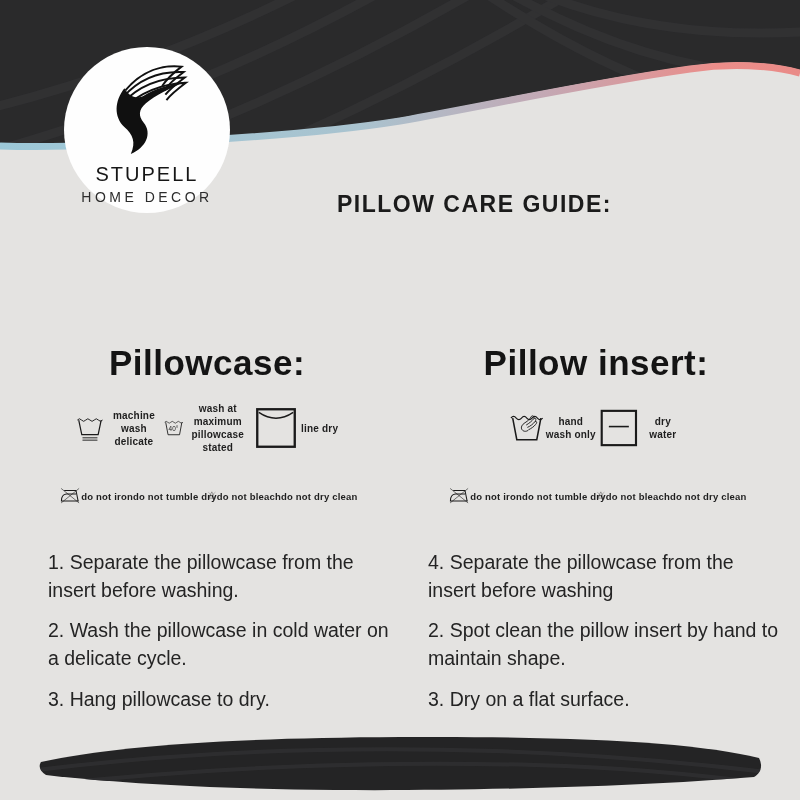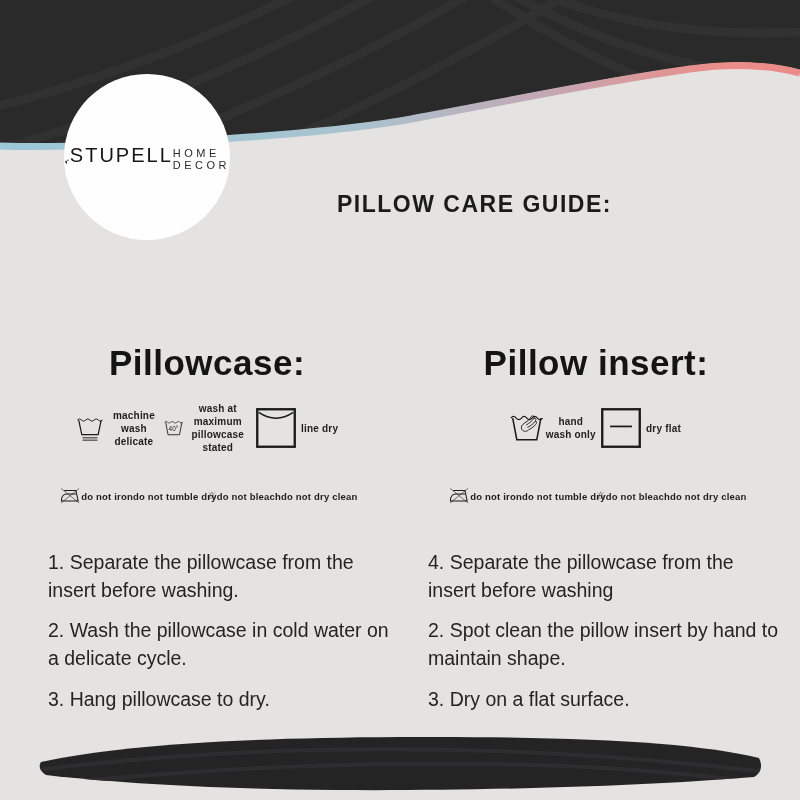--- a/index.html
+++ b/index.html
@@ -5,27 +5,27 @@
   html,body{margin:0;padding:0;}
   body{
     width:800px;height:800px;position:relative;overflow:hidden;
     background:#e4e3e1;
     font-family:"Liberation Sans", sans-serif;
     color:#1f1f1f;
   }
   
   .header-svg{position:absolute;left:0;top:0;}
   .logo-circle{
-    position:absolute;left:64px;top:74px;width:166px;height:166px;
+    position:absolute;left:64px;top:47px;width:166px;height:166px;
     background:#fefefe;border-radius:50%;
-    display:flex;flex-direction:row;align-items:center;
+    display:flex;flex-direction:column;align-items:center;
   }
   .logo-swirl{margin-top:10px;}
   .brand-name{font-size:20px;letter-spacing:2px;color:#161616;margin-top:-4px;}
-  .brand-tagline{font-size:11px;letter-spacing:3.5px;color:#2c2c2c;margin-top:3px;}
+  .brand-tagline{font-size:14px;letter-spacing:3.5px;color:#2c2c2c;margin-top:3px;}
   .page-title{
     position:absolute;left:337px;top:176px;
     font-size:23px;font-weight:bold;letter-spacing:1.5px;color:#1b1b1b;
     white-space:nowrap;
   }
   
   .col{position:absolute;top:308px;width:368px;box-sizing:border-box;padding:0 8px;}
   .col-left{left:40px;}
   .col-right{left:420px;}
   .col-heading{font-size:35px;font-weight:bold;letter-spacing:.5px;color:#141414;text-align:center;margin-top:35px;}
@@ -176,21 +176,21 @@
           <path d="M40,12 C43,10 45,12 44,16 M44,16 C47,14 49,17 46,21 M46,21 C49,20 50,23 47,26"></path>
         </g>
       </svg>
       <div class="sym-label">hand wash only</div>
     </div>
     <div class="sym">
       <svg width="50" height="58" viewBox="0 0 64 64">
         <rect class="ink" stroke-width="3" x="8" y="8" width="48" height="48"></rect>
         <path class="ink" stroke-width="2.2" d="M18,30 H46"></path>
       </svg>
-      <div class="sym-label">dry flat</div>
+      <div class="sym-label">dry water</div>
     </div>
   </div>
 
   <div class="sym-row row2 nudge-r">
     <div class="sym">
       <svg width="62" height="56" viewBox="0 0 64 58">
         <path class="ink" stroke-width="3" d="M15,16 H49 M49,16 L55,46 M57,46 H7 C7,34 11,27 21,26 H49"></path>
         <path class="ink" stroke-width="1.7" d="M6,10 L58,52 M58,10 L6,52"></path>
       </svg>
       <div class="sym-label">do not iron</div>

